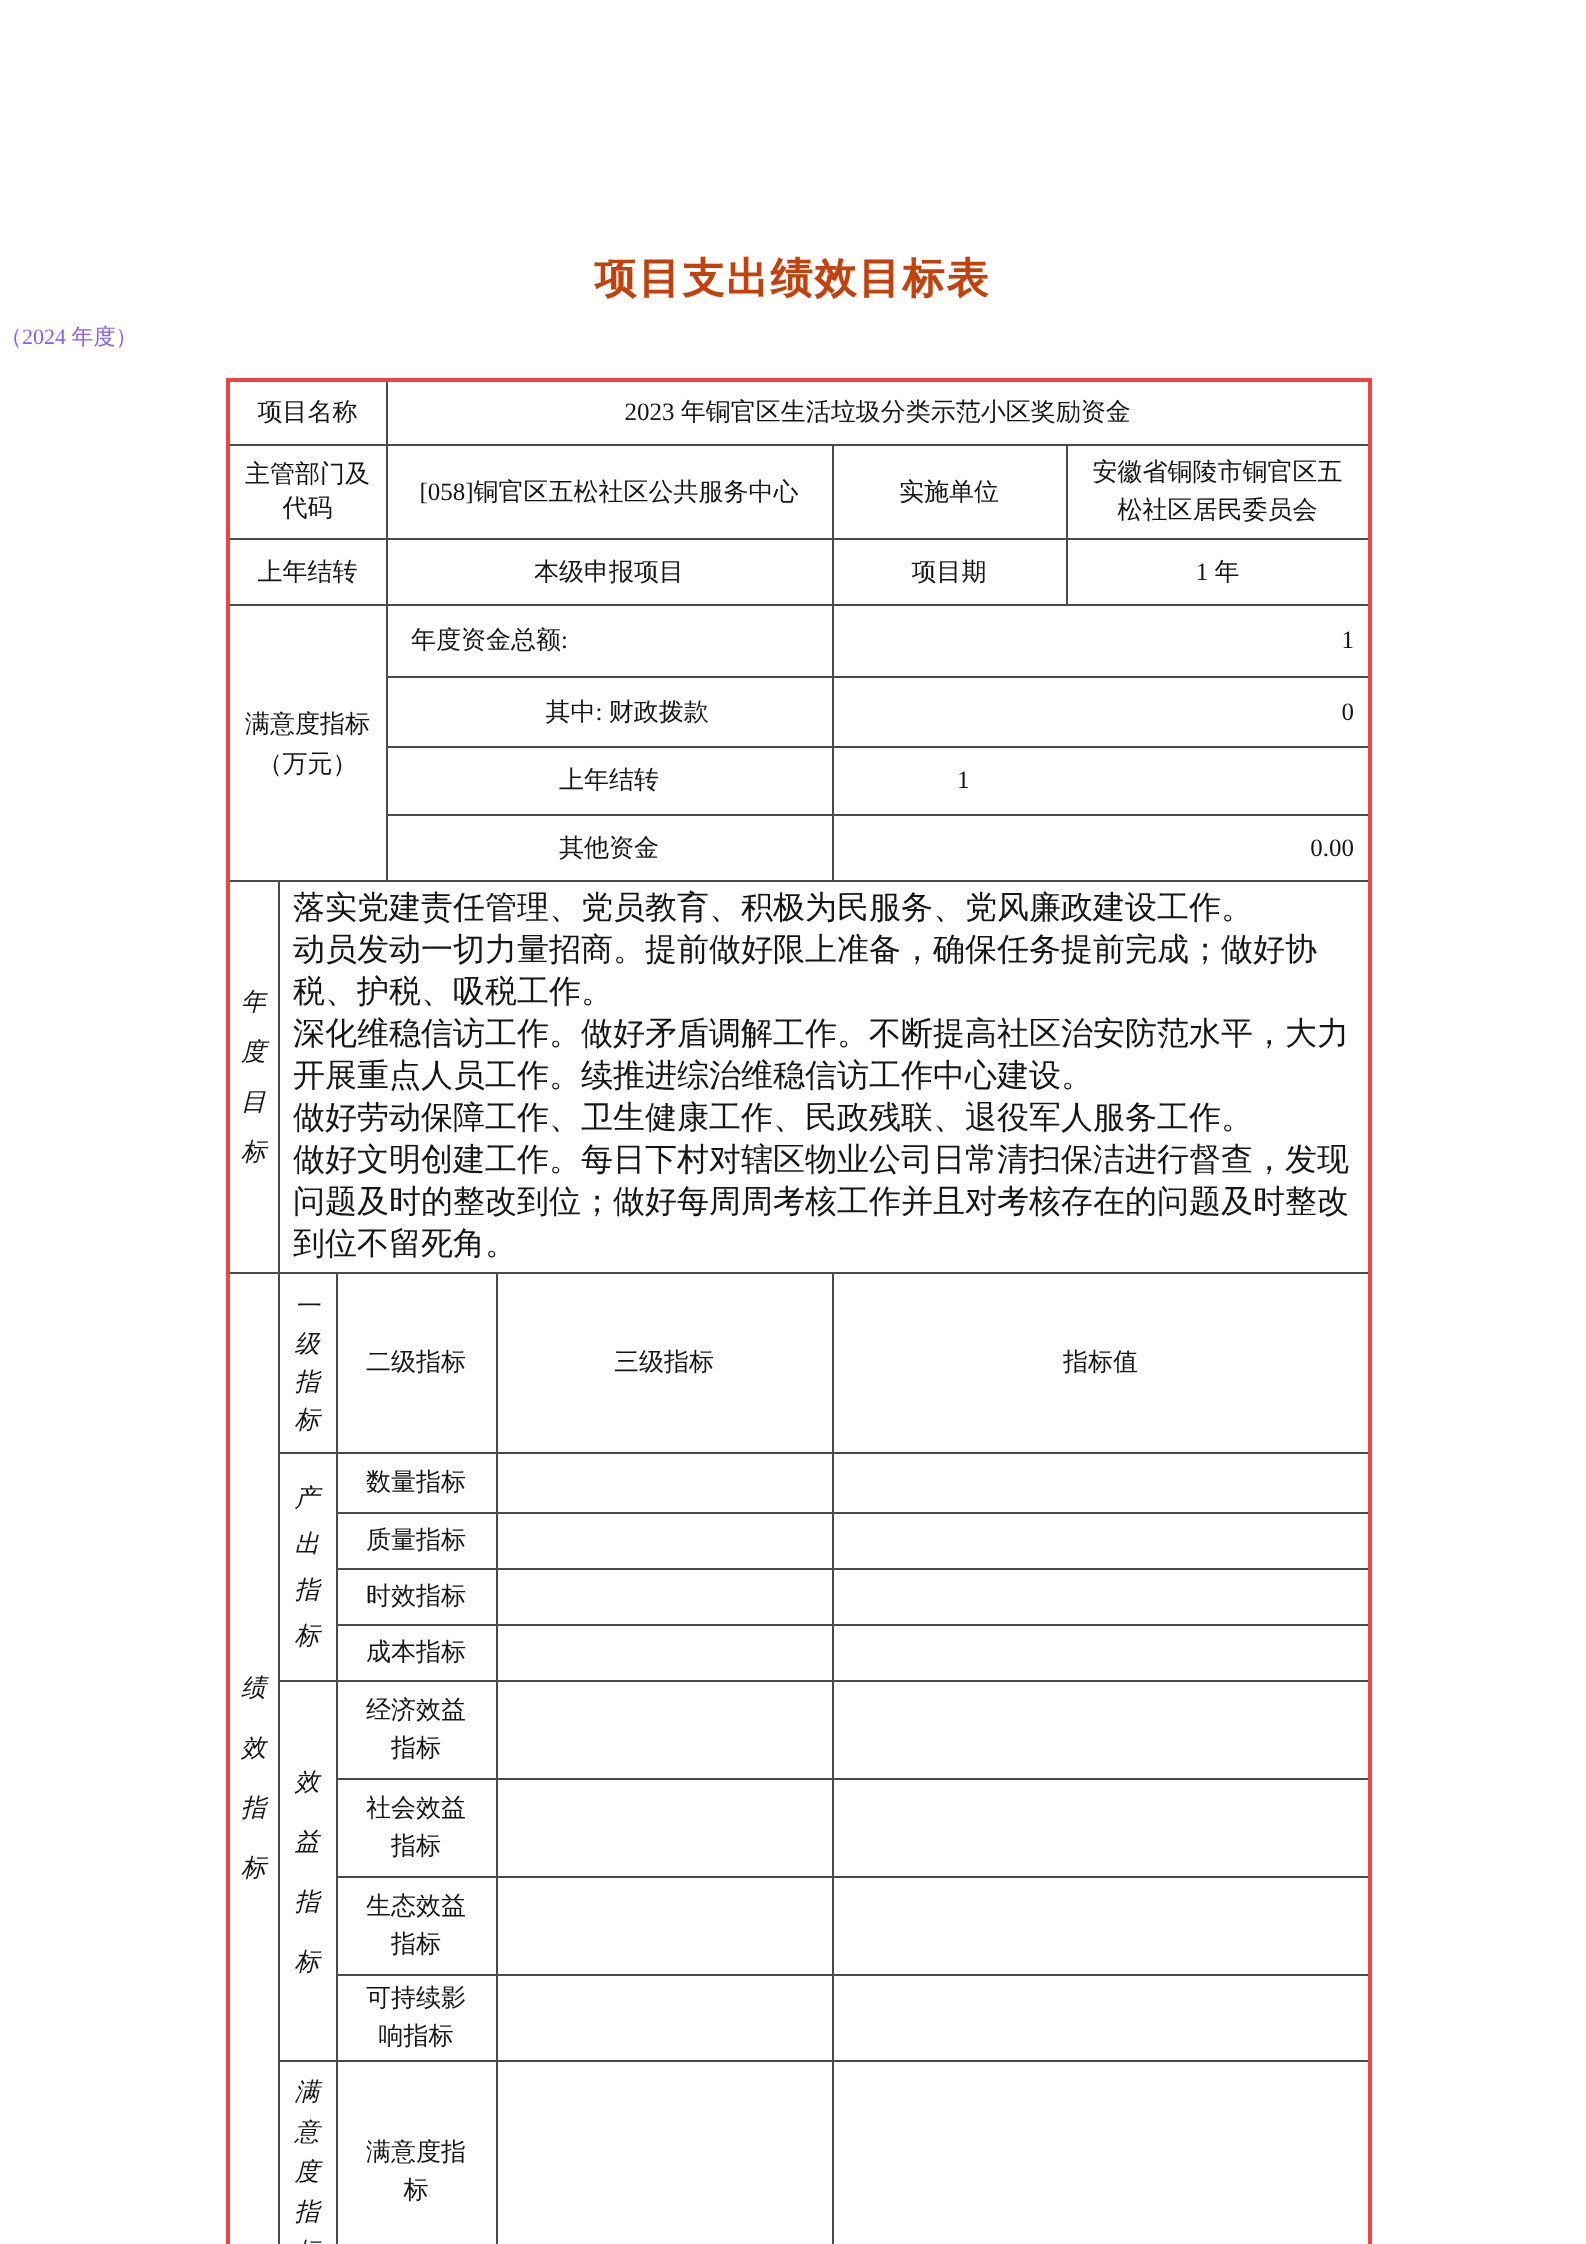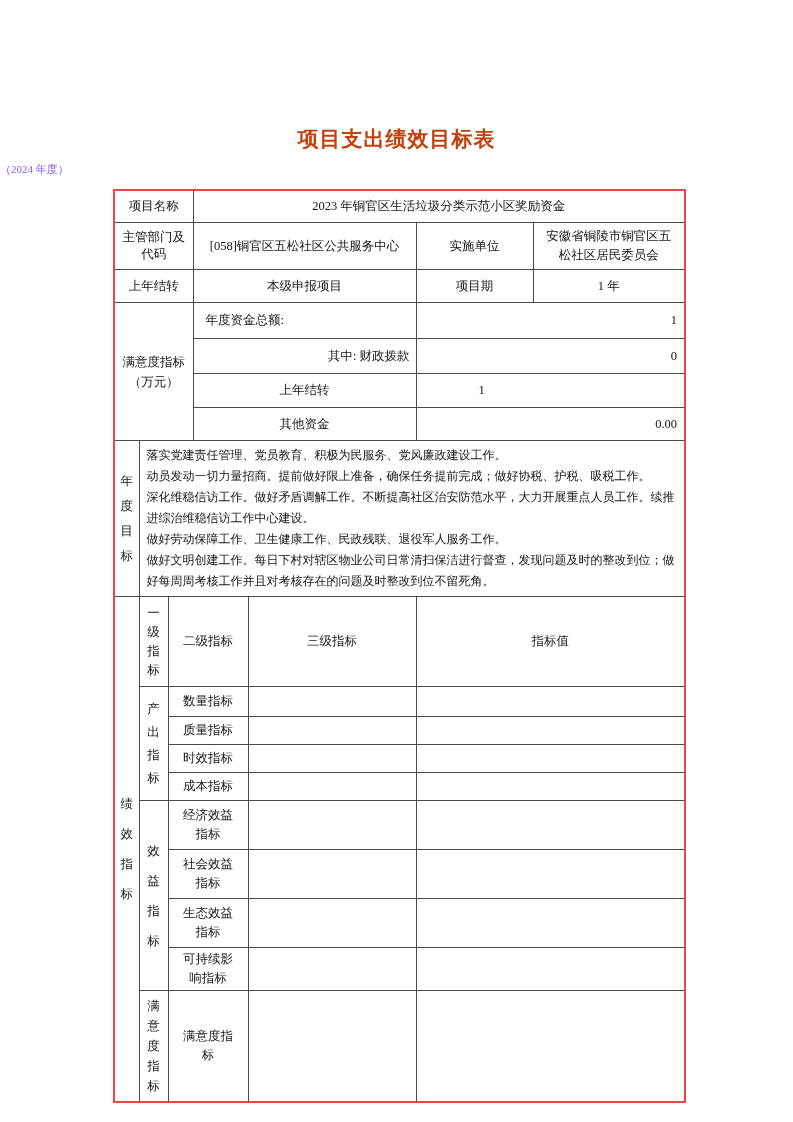--- a/index.html
+++ b/index.html
@@ -24,34 +24,34 @@
     overflow:hidden;
   }
   
   tr.h27 td{height:27px;} tr.h42 td{height:42px;} tr.h28 td{height:28px;}
   tr.h31 td{height:31px;} tr.h30 td{height:30px;} tr.h29 td{height:29px;}
   tr.h28b td{height:28px;} tr.h149 td{height:149px;} tr.h85 td{height:85px;}
   tr.h25 td{height:25px;} tr.h23 td{height:23px;} tr.h44 td{height:44px;}
   tr.h38 td{height:38px;} tr.h103 td{height:103px;}
   .prewrap{white-space:pre-line;line-height:20px;}
   .fund-lbl-0{text-align:left;padding-left:12px;}
-  .fund-lbl-1{text-align:right;padding-left:24px;}
+  .fund-lbl-1{text-align:center;padding-left:24px;}
   .val-right{text-align:right;padding-right:7px;}
   .val-mid{text-align:left;padding-left:62px;}
   .vcell{padding:0;}
-  .vlabel{width:1em;margin:5px auto;text-align:center;word-break:break-all;}
+  .vlabel{width:1em;margin:5px auto;text-align:center;word-break:break-all;font-style:italic;}
   .lh-goal{line-height:25px;}
   .lh-big{line-height:30px;}
   .lh-sm{line-height:19px;}
   .lh-mid{line-height:23px;text-align:center;}
   .lh-ben{line-height:30px;}
   .lh-sat{line-height:20px;}
   .goal-cell{
     text-align:left;vertical-align:middle;padding:3px 9px 3px 7px;
-    font-size:12px;line-height:21px;
+    font-size:16px;line-height:21px;
   }
   .goal-cell div{margin:0;}
   .two-line{line-height:19px;padding:2px 10px;margin-left:10px;}
 </style>
 </head>
 <body>
 
 <div class="page">
   <div class="doc-title">项目支出绩效目标表</div>
   <div class="doc-subtitle">（2024 年度）</div>

